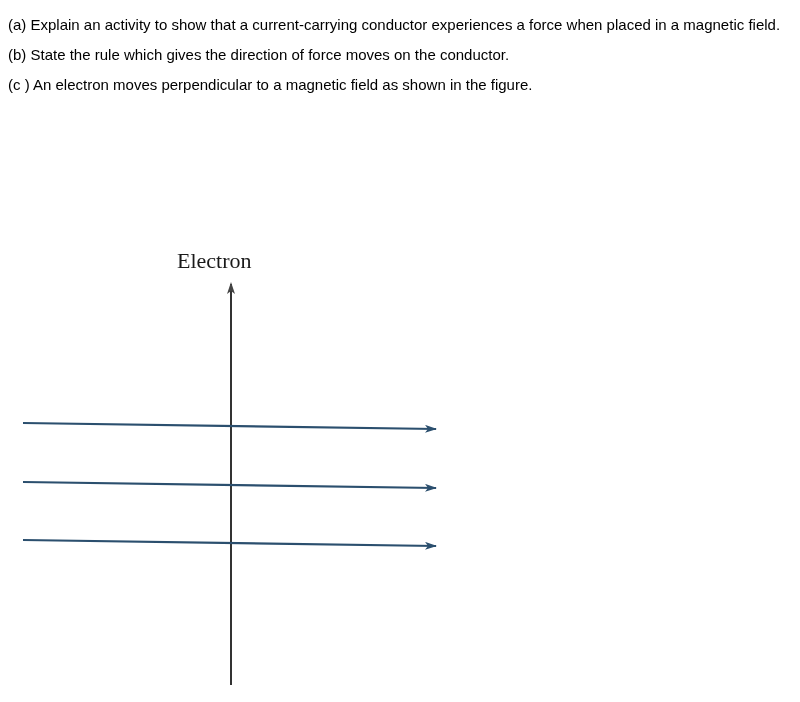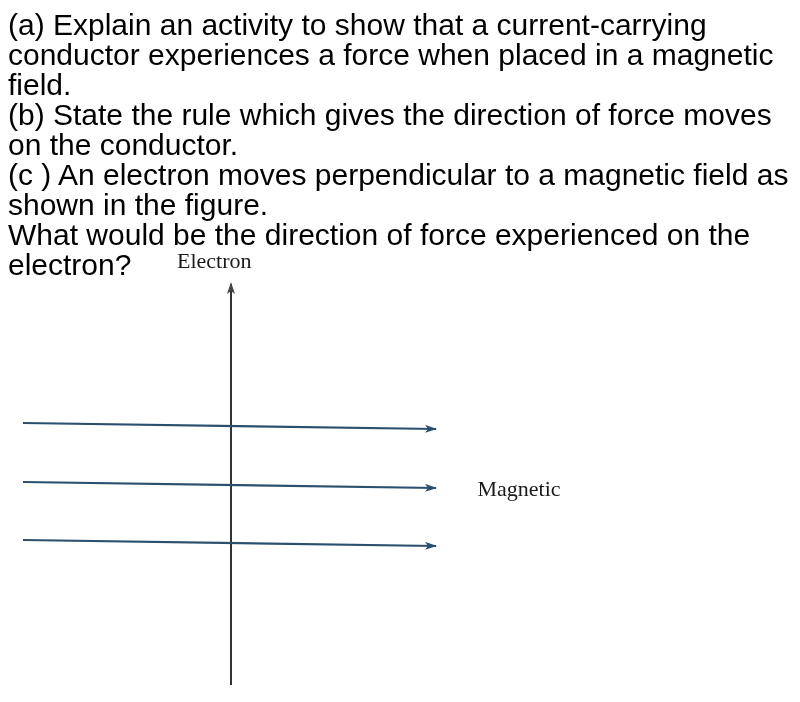--- a/index.html
+++ b/index.html
@@ -1,39 +1,38 @@
 <!DOCTYPE html>
 <html><head>
   <meta charset="utf-8">
   <style>
     html, body { margin: 0; padding: 0; background: #ffffff; }
     body { width: 800px; height: 702px; position: relative; overflow: hidden; }
     .question {
       position: absolute; left: 8px; top: 10px; width: 790px;
-      font-family: "Liberation Sans", sans-serif; font-size: 30px; line-height: 30px;
+      font-family: "Liberation Sans", sans-serif; font-size: 15px; line-height: 30px;
       color: #000000;
     }
     .question p { margin: 0; }
     .figure { position: absolute; left: 0; top: 240px; width: 800px; height: 462px; }
     .fig-label {
       position: absolute; font-family: Liberation Serif, serif;
       font-size: 22px; color: #1a1a1a; line-height: 26px;
     }
     .lbl-electron { left: 177px; top: 8px; }
     .lbl-field { left: 457px; top: 236px; text-align: center; width: 124px; }
     svg { position: absolute; left: 0; top: 0; }
   </style>
 </head>
 <body>
 
 <div class="question">
   <p>(a) Explain an activity to show that a current-carrying conductor experiences a force when placed in a magnetic field.</p>
   <p>(b) State the rule which gives the direction of force moves on the conductor.</p>
   <p>(c ) An electron moves perpendicular to a magnetic field as shown in the figure.</p>
-  <p>What would be the direction of force experienced on the electron?</p>
 </div>
 
 <div class="figure">
   <svg width="800" height="462" viewBox="0 0 800 462">
     <defs>
       <marker id="fieldArrow" markerWidth="12" markerHeight="8" refX="11" refY="4" orient="auto" markerUnits="userSpaceOnUse">
         <path d="M0,0 L12,4 L0,8 L3,4 Z" fill="#2b4f6e"></path>
       </marker>
       <marker id="elecArrow" markerWidth="8" markerHeight="10" refX="4" refY="1" orient="auto" markerUnits="userSpaceOnUse">
         <path d="M4,0 L8,10 L4,8 L0,10 Z" fill="#444444"></path>
@@ -42,15 +41,14 @@
 
     <line x1="231" y1="445" x2="231" y2="44" stroke="#333333" stroke-width="2"></line>
     <path d="M231,42 L235,54 L231,51 L227,54 Z" fill="#444444"></path>
 
     <line x1="23" y1="183" x2="436" y2="189" stroke="#2b4f6e" stroke-width="2.2" marker-end="url(#fieldArrow)"></line>
     <line x1="23" y1="242" x2="436" y2="248" stroke="#2b4f6e" stroke-width="2.2" marker-end="url(#fieldArrow)"></line>
     <line x1="23" y1="300" x2="436" y2="306" stroke="#2b4f6e" stroke-width="2.2" marker-end="url(#fieldArrow)"></line>
   </svg>
   <div class="fig-label lbl-electron">Electron</div>
   <div class="fig-label lbl-field">
-    <div>Magnetic</div>
   </div>
 </div>
 
 </body></html>

